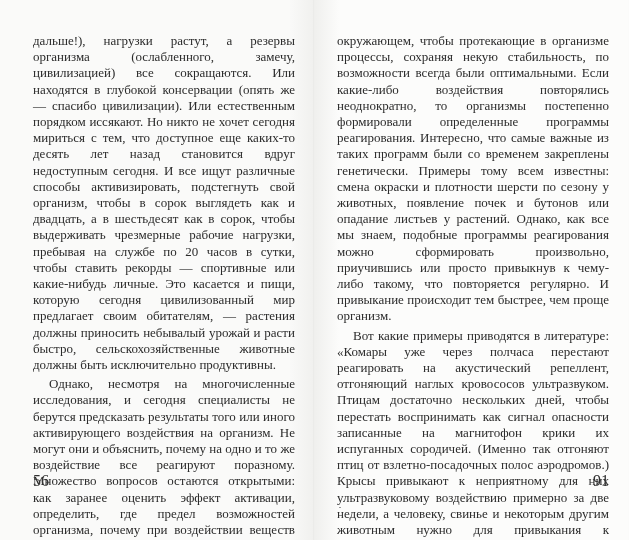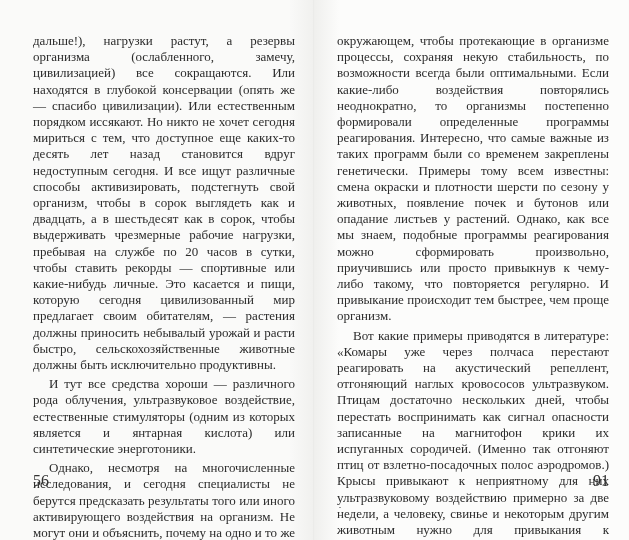--- a/index.html
+++ b/index.html
@@ -27,21 +27,20 @@
   .speck { position: absolute; left: 25px; top: 507px; width: 2px; height: 1px; background: #999; }
   .gutter { position: absolute; left: 313px; top: 0; width: 2px; height: 540px; background: linear-gradient(to right, #e8e8e6, #f3f3f1); }
 </style>
 </head>
 <body>
 
 <div class="spread">
   <div class="page left">
     <div class="text">
       <p class="noindent">дальше!), нагрузки растут, а резервы организма (ослабленного, замечу, цивилизацией) все сокращаются. Или находятся в глубокой консервации (опять же — спасибо цивилизации). Или естественным порядком иссякают. Но никто не хочет сегодня мириться с тем, что доступное еще каких-то десять лет назад становится вдруг недоступным сегодня. И все ищут различные способы активизировать, подстегнуть свой организм, чтобы в сорок выглядеть как и двадцать, а в шестьдесят как в сорок, чтобы выдерживать чрезмерные рабочие нагрузки, пребывая на службе по 20 часов в сутки, чтобы ставить рекорды — спортивные или какие-нибудь личные. Это касается и пищи, которую сегодня цивилизованный мир предлагает своим обитателям, — растения должны приносить небывалый урожай и расти быстро, сельскохозяйственные животные должны быть исключительно продуктивны.</p>
-      <p class="indent">И тут все средства хороши — различного рода облучения, ультразвуковое воздействие, естественные стимуляторы (одним из которых является и янтарная кислота) или синтетические энерготоники.</p>
       <p class="indent">Однако, несмотря на многочисленные исследования, и сегодня специалисты не берутся предсказать результаты того или иного активирующего воздействия на организм. Не могут они и объяснить, почему на одно и то же воздействие все реагируют поразному. Множество вопросов остаются открытыми: как заранее оценить эффект активации, определить, где предел возможностей организма, почему при воздействии веществ разной природы нередко возникает сходная реакция...</p>
 
     </div>
     <div class="folio">56</div>
   </div>
   <div class="gutter"></div>
   <div class="page right">
     <div class="text">
       <p class="noindent">окружающем, чтобы протекающие в организме процессы, сохраняя некую стабильность, по возможности всегда были оптимальными. Если какие-либо воздействия повторялись неоднократно, то организмы постепенно формировали определенные программы реагирования. Интересно, что самые важные из таких программ были со временем закреплены генетически. Примеры тому всем известны: смена окраски и плотности шерсти по сезону у животных, появление почек и бутонов или опадание листьев у растений. Однако, как все мы знаем, подобные программы реагирования можно сформировать произвольно, приучившись или просто привыкнув к чему-либо такому, что повторяется регулярно. И привыкание происходит тем быстрее, чем проще организм.</p>
       <p class="indent">Вот какие примеры приводятся в литературе: «Комары уже через полчаса перестают реагировать на акустический репеллент, отгоняющий наглых кровососов ультразвуком. Птицам достаточно нескольких дней, чтобы перестать воспринимать как сигнал опасности записанные на магнитофон крики их испуганных сородичей. (Именно так отгоняют птиц от взлетно-посадочных полос аэродромов.) Крысы привыкают к неприятному для них ультразвуковому воздействию примерно за две недели, а человеку, свинье и некоторым другим животным нужно для привыкания к незнакомому воздействию или к новым условиям обитания около сорока дней. Как знать, может быть, корни народных традиций сорок дней соблюдать траур, отмечать сороковой день после рождения ребенка или сорок раз повторять, чтобы хорошо запомнилось, следует искать здесь. Примерно столько же дней приходится на “медовый” месяц. Слово “карантин” переводится с французского как “около</p>

